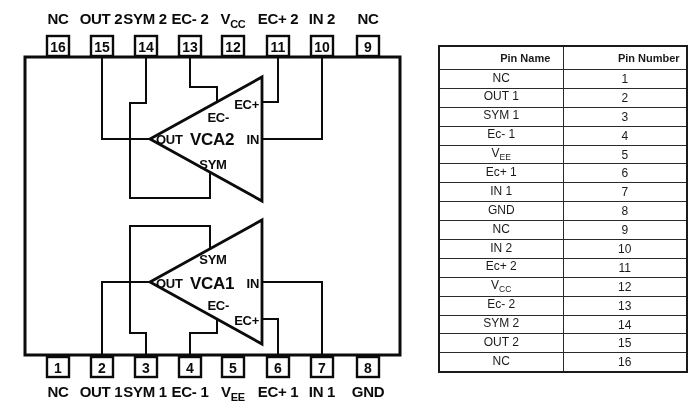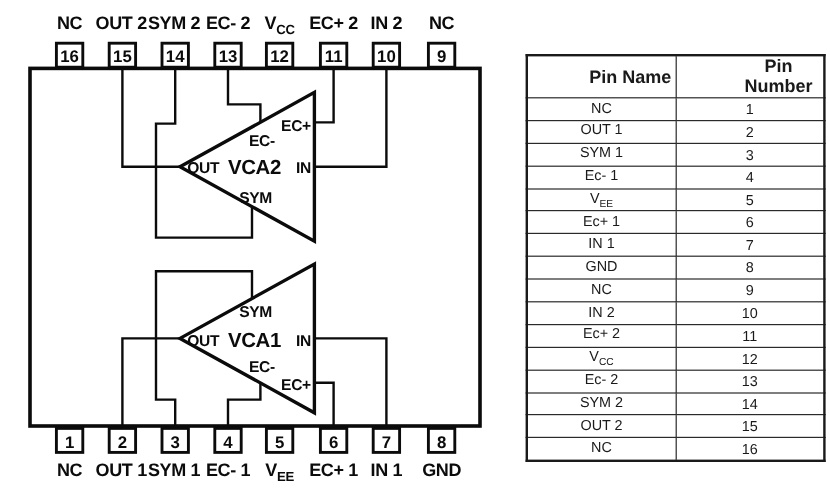--- a/index.html
+++ b/index.html
@@ -13,21 +13,21 @@
   .alabel{font-family:"Liberation Sans",sans-serif;font-size:13px;font-weight:bold;letter-spacing:-0.3px;}
   .aname{font-family:"Liberation Sans",sans-serif;font-size:17px;font-weight:bold;letter-spacing:-0.3px;}
   .pinbox{fill:#ffffff;stroke:#0b0b0b;stroke-width:2.4;}
   .wire{fill:none;stroke:#0b0b0b;stroke-width:2;}
   .body-rect{fill:none;stroke:#0b0b0b;stroke-width:3;}
   .amp{fill:#ffffff;stroke:#0b0b0b;stroke-width:2.8;stroke-linejoin:miter;}
   table.pintable{position:absolute;left:438px;top:45px;width:250px;border-collapse:collapse;
         border:2px solid #1a1a1a;table-layout:fixed;}
   .pintable th,.pintable td{border:1.2px solid #2a2a2a;text-align:center;vertical-align:middle;
         padding:0;font-family:"Liberation Sans",sans-serif;color:#1a1a1a;}
-  .pintable th{height:22px;font-size:15px;font-weight:bold;padding-left:48px;}
+  .pintable th{height:22px;font-size:11px;font-weight:bold;padding-left:48px;}
   .pintable td{height:17.9px;font-size:12px;font-weight:normal;line-height:1;}
   .pintable sub{font-size:8.5px;}
 </style>
 </head>
 <body>
 
 <div class="page">
 
   <svg width="438" height="414" viewBox="0 0 438 414">
 

